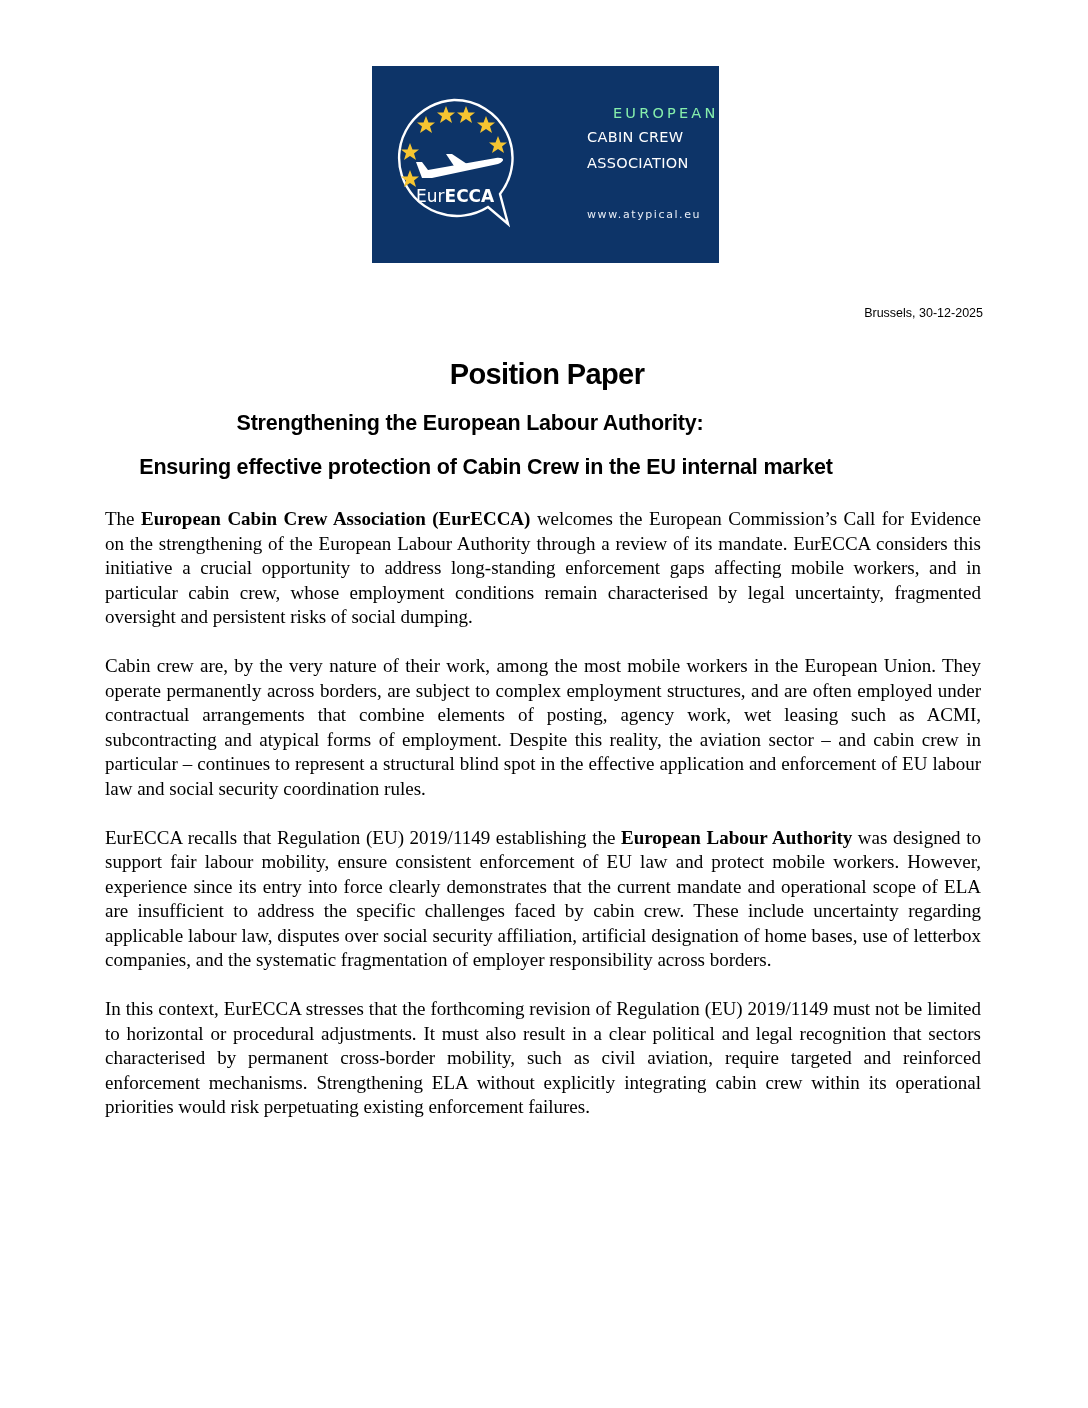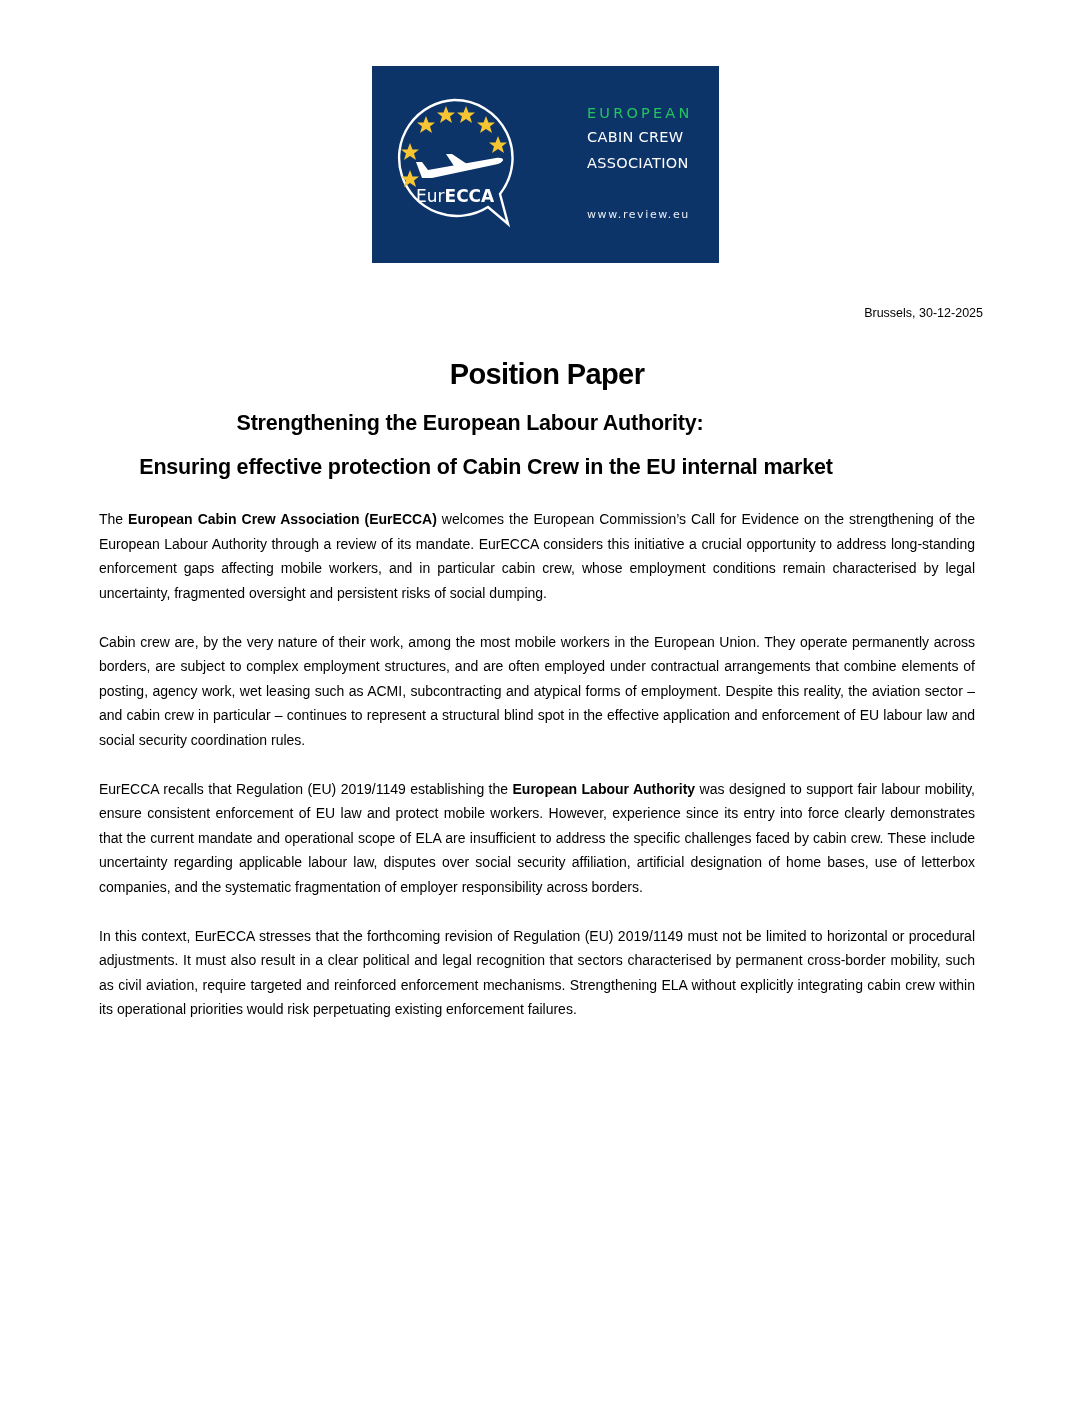--- a/index.html
+++ b/index.html
@@ -2,32 +2,32 @@
 <html><head>
 <meta charset="utf-8">
 <style>
   html, body { margin: 0; padding: 0; background: #ffffff; }
   body { width: 1088px; height: 1408px; position: relative; overflow: hidden; color: #000; }
   .page { position: absolute; left: 0; top: 0; width: 1088px; height: 1408px; background: #fff; }
 
   .logo { position: absolute; left: 372px; top: 66px; width: 347px; height: 197px; background: #0d3468; }
   .logo svg.emblem { position: absolute; left: 16px; top: 28px; width: 132px; height: 135px; }
   .logo .name { position: absolute; left: 215px; top: 36px; color: #fff; font-family: "DejaVu Sans", sans-serif; }
-  .logo .name .l1 { font-size: 14.5px; letter-spacing: 3.2px; font-weight: normal; line-height: 22px; color: #22c55e; }
+  .logo .name .l1 { font-size: 14.5px; letter-spacing: 3.2px; font-weight: normal; line-height: 22px; color: #86efac; margin-left: 26px; }
   .logo .name .l2, .logo .name .l3 { font-size: 14.5px; font-weight: normal; line-height: 26px; letter-spacing: 0.3px; }
   .logo .url { position: absolute; left: 215px; top: 142px; color: #e9eef6; font-family: "DejaVu Sans", sans-serif; font-size: 11px; letter-spacing: 1.6px; }
 
   .date { position: absolute; right: 105px; top: 306px; font-family: "Liberation Sans", sans-serif; font-size: 12.5px; }
 
   .title { position: absolute; left: 3px; width: 1088px; text-align: center; top: 358px; font-family: "Liberation Sans", sans-serif; font-weight: bold; font-size: 29px; letter-spacing: -0.6px; }
   .subtitle { position: absolute; left: 0; width: 940px; text-align: center; font-family: "Liberation Sans", sans-serif; font-weight: bold; font-size: 21.5px; letter-spacing: -0.2px; }
   .sub1 { top: 411px; }
   .sub2 { top: 455px; margin-left: 16px; }
 
-  .body { position: absolute; left: 99px; width: 876px; top: 507px; font-family: Liberation Sans, sans-serif; font-size: 14px; line-height: 24.5px; text-align: justify; }
+  .body { position: absolute; left: 105px; width: 876px; top: 507px; font-family: Liberation Serif, serif; font-size: 19px; line-height: 24.5px; text-align: justify; }
   .body p { margin: 0 0 24.5px 0; }
   .body b { font-weight: bold; }
 </style>
 </head>
 <body>
 
 <div class="page">
 
   <div class="logo">
     <svg class="emblem" viewBox="0 0 132 135">
@@ -45,21 +45,21 @@
         <path d="M28 68 L34 68 L40 76 L108 64 C116 63 118 67 110 70 L44 84 L34 84 Z"></path>
         <path d="M58 60 L64 60 L82 72 L68 75 Z"></path>
       </g>
       <text x="28" y="108" fill="#ffffff" font-family="DejaVu Sans, sans-serif" font-size="17"><tspan>Eur</tspan><tspan font-weight="bold">ECCA</tspan></text>
     </svg>
     <div class="name">
       <div class="l1">EUROPEAN</div>
       <div class="l2">CABIN CREW</div>
       <div class="l3">ASSOCIATION</div>
     </div>
-    <div class="url">www.review.eu</div>
+    <div class="url">www.atypical.eu</div>
   </div>
 
   <div class="date">Brussels, 30-12-2025</div>
 
   <div class="title">Position Paper</div>
   <div class="subtitle sub1">Strengthening the European Labour Authority:</div>
   <div class="subtitle sub2">Ensuring effective protection of Cabin Crew in the EU internal market</div>
 
   <div class="body">
     <p><span>The </span><b>European Cabin Crew Association (EurECCA)</b><span> welcomes the European Commission’s Call for Evidence on the strengthening of the European Labour Authority through a review of its mandate. EurECCA considers this initiative a crucial opportunity to address long-standing enforcement gaps affecting mobile workers, and in particular cabin crew, whose employment conditions remain characterised by legal uncertainty, fragmented oversight and persistent risks of social dumping.</span></p>

